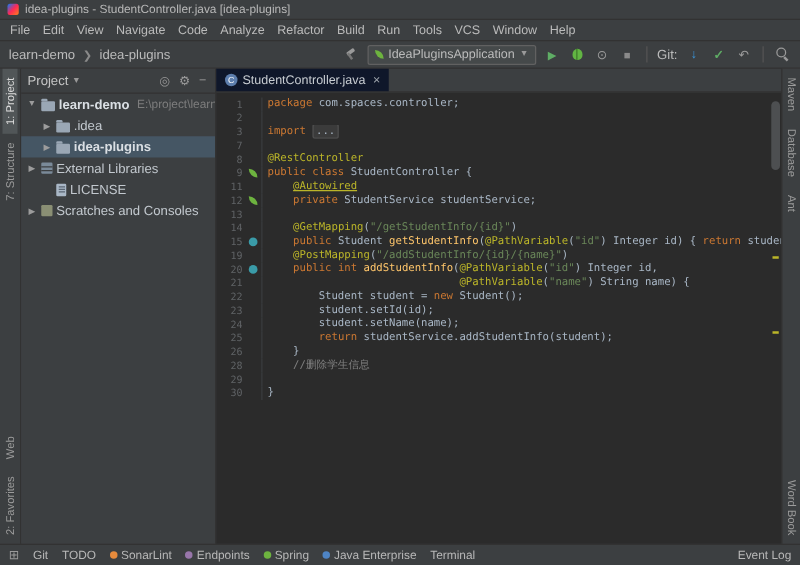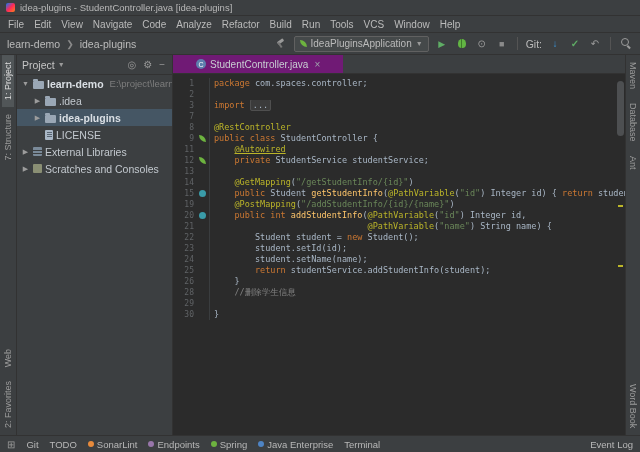--- a/index.html
+++ b/index.html
@@ -61,21 +61,21 @@
   .ticon.folder::before{content:"";position:absolute;top:-2px;left:0;width:5px;height:2px;background:#9aa7b5;border-radius:1px 1px 0 0;}
   .ticon.file{width:8px;height:10px;background:#a9b7c6;border-radius:1px;position:relative;}
   .ticon.file::before{content:"";position:absolute;left:1.5px;top:2px;width:5px;height:1px;background:#5a6673;box-shadow:0 2px 0 #5a6673,0 4px 0 #5a6673;}
   .ticon.lib{width:9px;height:9px;background:#7a8a99;border-radius:1px;position:relative;}
   .ticon.lib::before{content:"";position:absolute;left:0;top:3px;width:9px;height:1px;background:#3c3f41;box-shadow:0 3px 0 #3c3f41;}
   .ticon.scratch{width:9px;height:9px;background:#8a8f74;border-radius:1px;}
 
   
   .editor{flex:1;min-width:0;background:#2b2b2b;display:flex;flex-direction:column;position:relative;}
   .tabs{height:19px;background:#3c3f41;border-bottom:1px solid #323232;display:flex;align-items:stretch;}
-  .tab{display:flex;align-items:center;gap:4px;padding:0 23px;background:#701a75;color:#c8cdd2;font-size:10px;}
+  .tab{display:flex;align-items:center;gap:4px;padding:0 7px;background:#0f172a;color:#c8cdd2;font-size:10px;}
   .cicon{width:10px;height:10px;border-radius:50%;background:#5d7ead;color:#fff;font-size:7px;display:inline-flex;align-items:center;justify-content:center;font-family:"Liberation Sans",sans-serif;}
   .tab-close{color:#9fa6ad;font-size:10px;padding-left:2px;}
   .code{flex:1;padding-top:4px;font-family:"DejaVu Sans Mono",monospace;font-size:8.5px;line-height:11px;overflow:hidden;position:relative;}
   .codeline{display:flex;height:11px;}
   .codeline .ln{flex:0 0 24px;text-align:right;color:#606366;font-size:8px;padding-right:3px;}
   .codeline .gut{flex:0 0 13px;border-right:1px solid #3a3d3f;position:relative;}
   .codeline .lbody{white-space:pre;flex:1;min-width:0;overflow:hidden;padding-left:4px;}
   .codeline.caret{background:#323232;}
   .codeline.caret .ln{color:#a4a3a3;}
   .kw{color:#cc7832;} .pl{color:#a9b7c6;} .str{color:#6a8759;} .ann{color:#bbb529;}
@@ -190,29 +190,29 @@
           <div class="trow" style="padding-left: 16px;">
             <span class="chev">▶</span>
             <span class="ticon folder"></span>
             <span class="tlabel">.idea</span>
           </div>
           <div class="trow sel" style="padding-left: 16px;">
             <span class="chev">▶</span>
             <span class="ticon folder"></span>
             <span class="tlabel bold">idea-plugins</span>
           </div>
+          <div class="trow" style="padding-left: 4px;">
+            <span class="chev">▶</span>
+            <span class="ticon lib"></span>
+            <span class="tlabel">External Libraries</span>
+          </div>
           <div class="trow" style="padding-left: 16px;">
             <span class="chev"></span>
             <span class="ticon file"></span>
             <span class="tlabel">LICENSE</span>
-          </div>
-          <div class="trow" style="padding-left: 4px;">
-            <span class="chev">▶</span>
-            <span class="ticon lib"></span>
-            <span class="tlabel">External Libraries</span>
           </div>
           <div class="trow" style="padding-left: 4px;">
             <span class="chev">▶</span>
             <span class="ticon scratch"></span>
             <span class="tlabel">Scratches and Consoles</span>
           </div>
         </div>
     </div>
 
     <div class="editor">

